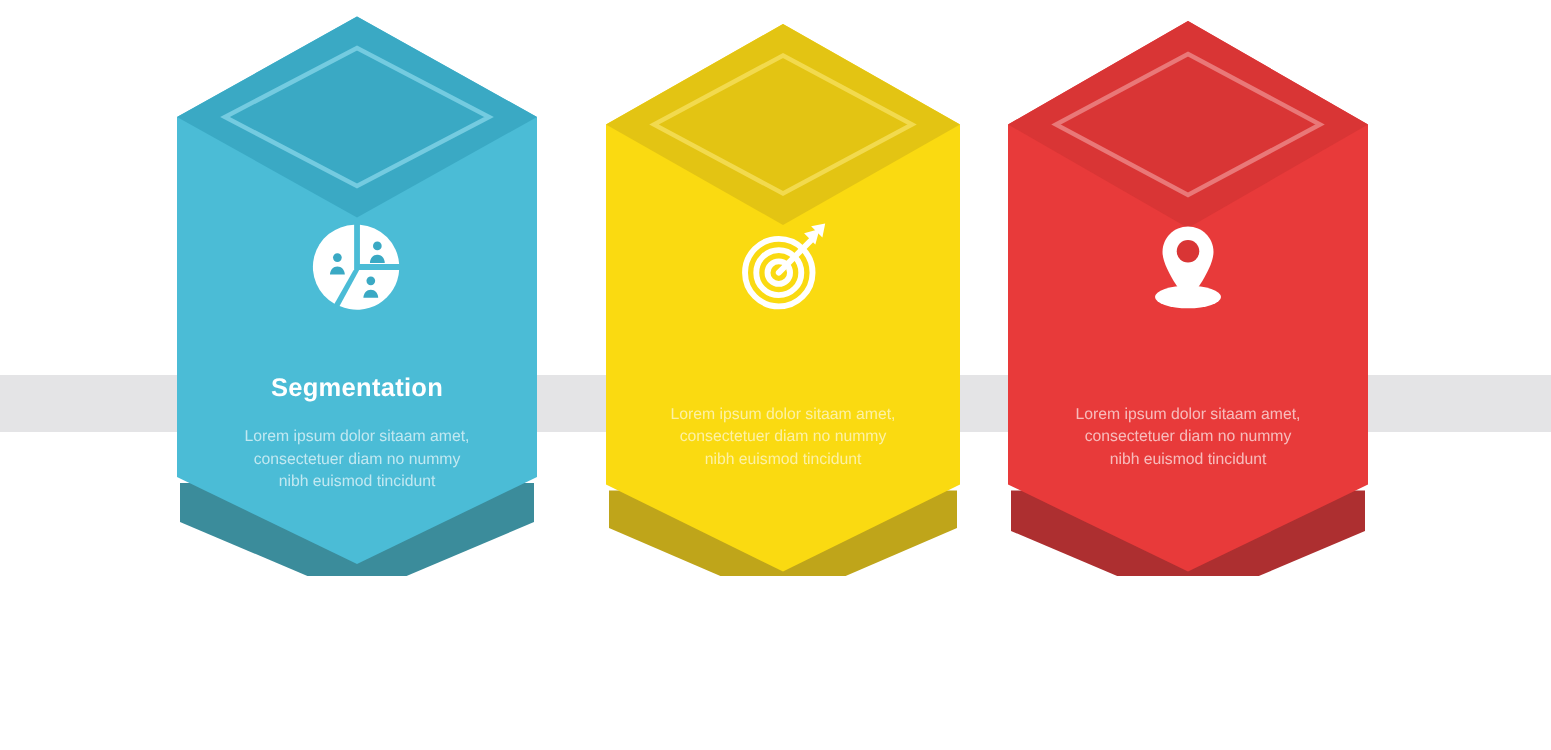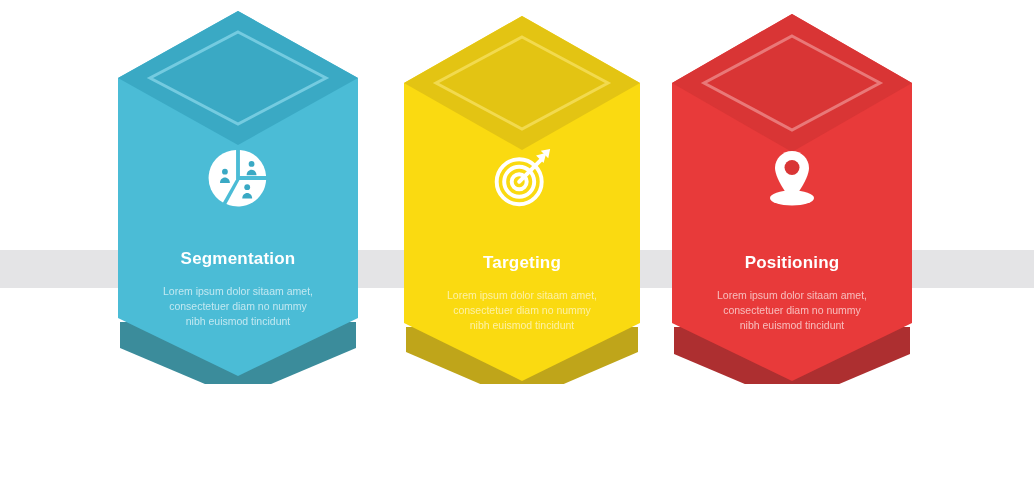--- a/index.html
+++ b/index.html
@@ -157,21 +157,20 @@
         </g>
 
         <line x1="29" y1="36" x2="52" y2="13" stroke="#ffffff" stroke-width="4.2" stroke-linecap="round"></line>
 
         <path d="M47 8 L58 5 L55 16 Z" fill="#ffffff"></path>
         <path d="M52 3 L62 1 L60 11 Z" fill="#ffffff"></path>
       </svg>
     </div>
 
     <div class="text-wrap" style="top:254px;">
-      <div class="hex-title">Targeting</div>
       <div class="hex-desc">
         <span>Lorem ipsum dolor sitaam amet,</span><br>
         <span>consectetuer diam no nummy</span><br>
         <span>nibh euismod tincidunt</span>
       </div>
     </div>
   </div>
 
   <div class="hex-item three">
     <svg class="hex-svg" viewBox="0 0 260 500">
@@ -184,21 +183,20 @@
     <div class="icon-wrap">
       <svg width="56" height="58" viewBox="0 0 56 58">
         <ellipse cx="28" cy="49" rx="22" ry="7.5" fill="#ffffff"></ellipse>
         <path d="M28 2 C18.6 2 11 9.6 11 19 C11 31 28 52 28 52 C28 52 45 31 45 19 C45 9.6 37.4 2 28 2 Z" fill="#ffffff"></path>
         <circle cx="28" cy="18.5" r="7.5" fill="#d93535"></circle>
         <path d="M22 40 L28 52 L34 40 Z" fill="#d93535" opacity="0"></path>
       </svg>
     </div>
 
     <div class="text-wrap" style="top:254px;">
-      <div class="hex-title">Positioning</div>
       <div class="hex-desc">
         <span>Lorem ipsum dolor sitaam amet,</span><br>
         <span>consectetuer diam no nummy</span><br>
         <span>nibh euismod tincidunt</span>
       </div>
     </div>
   </div>
 
 </div>
 

